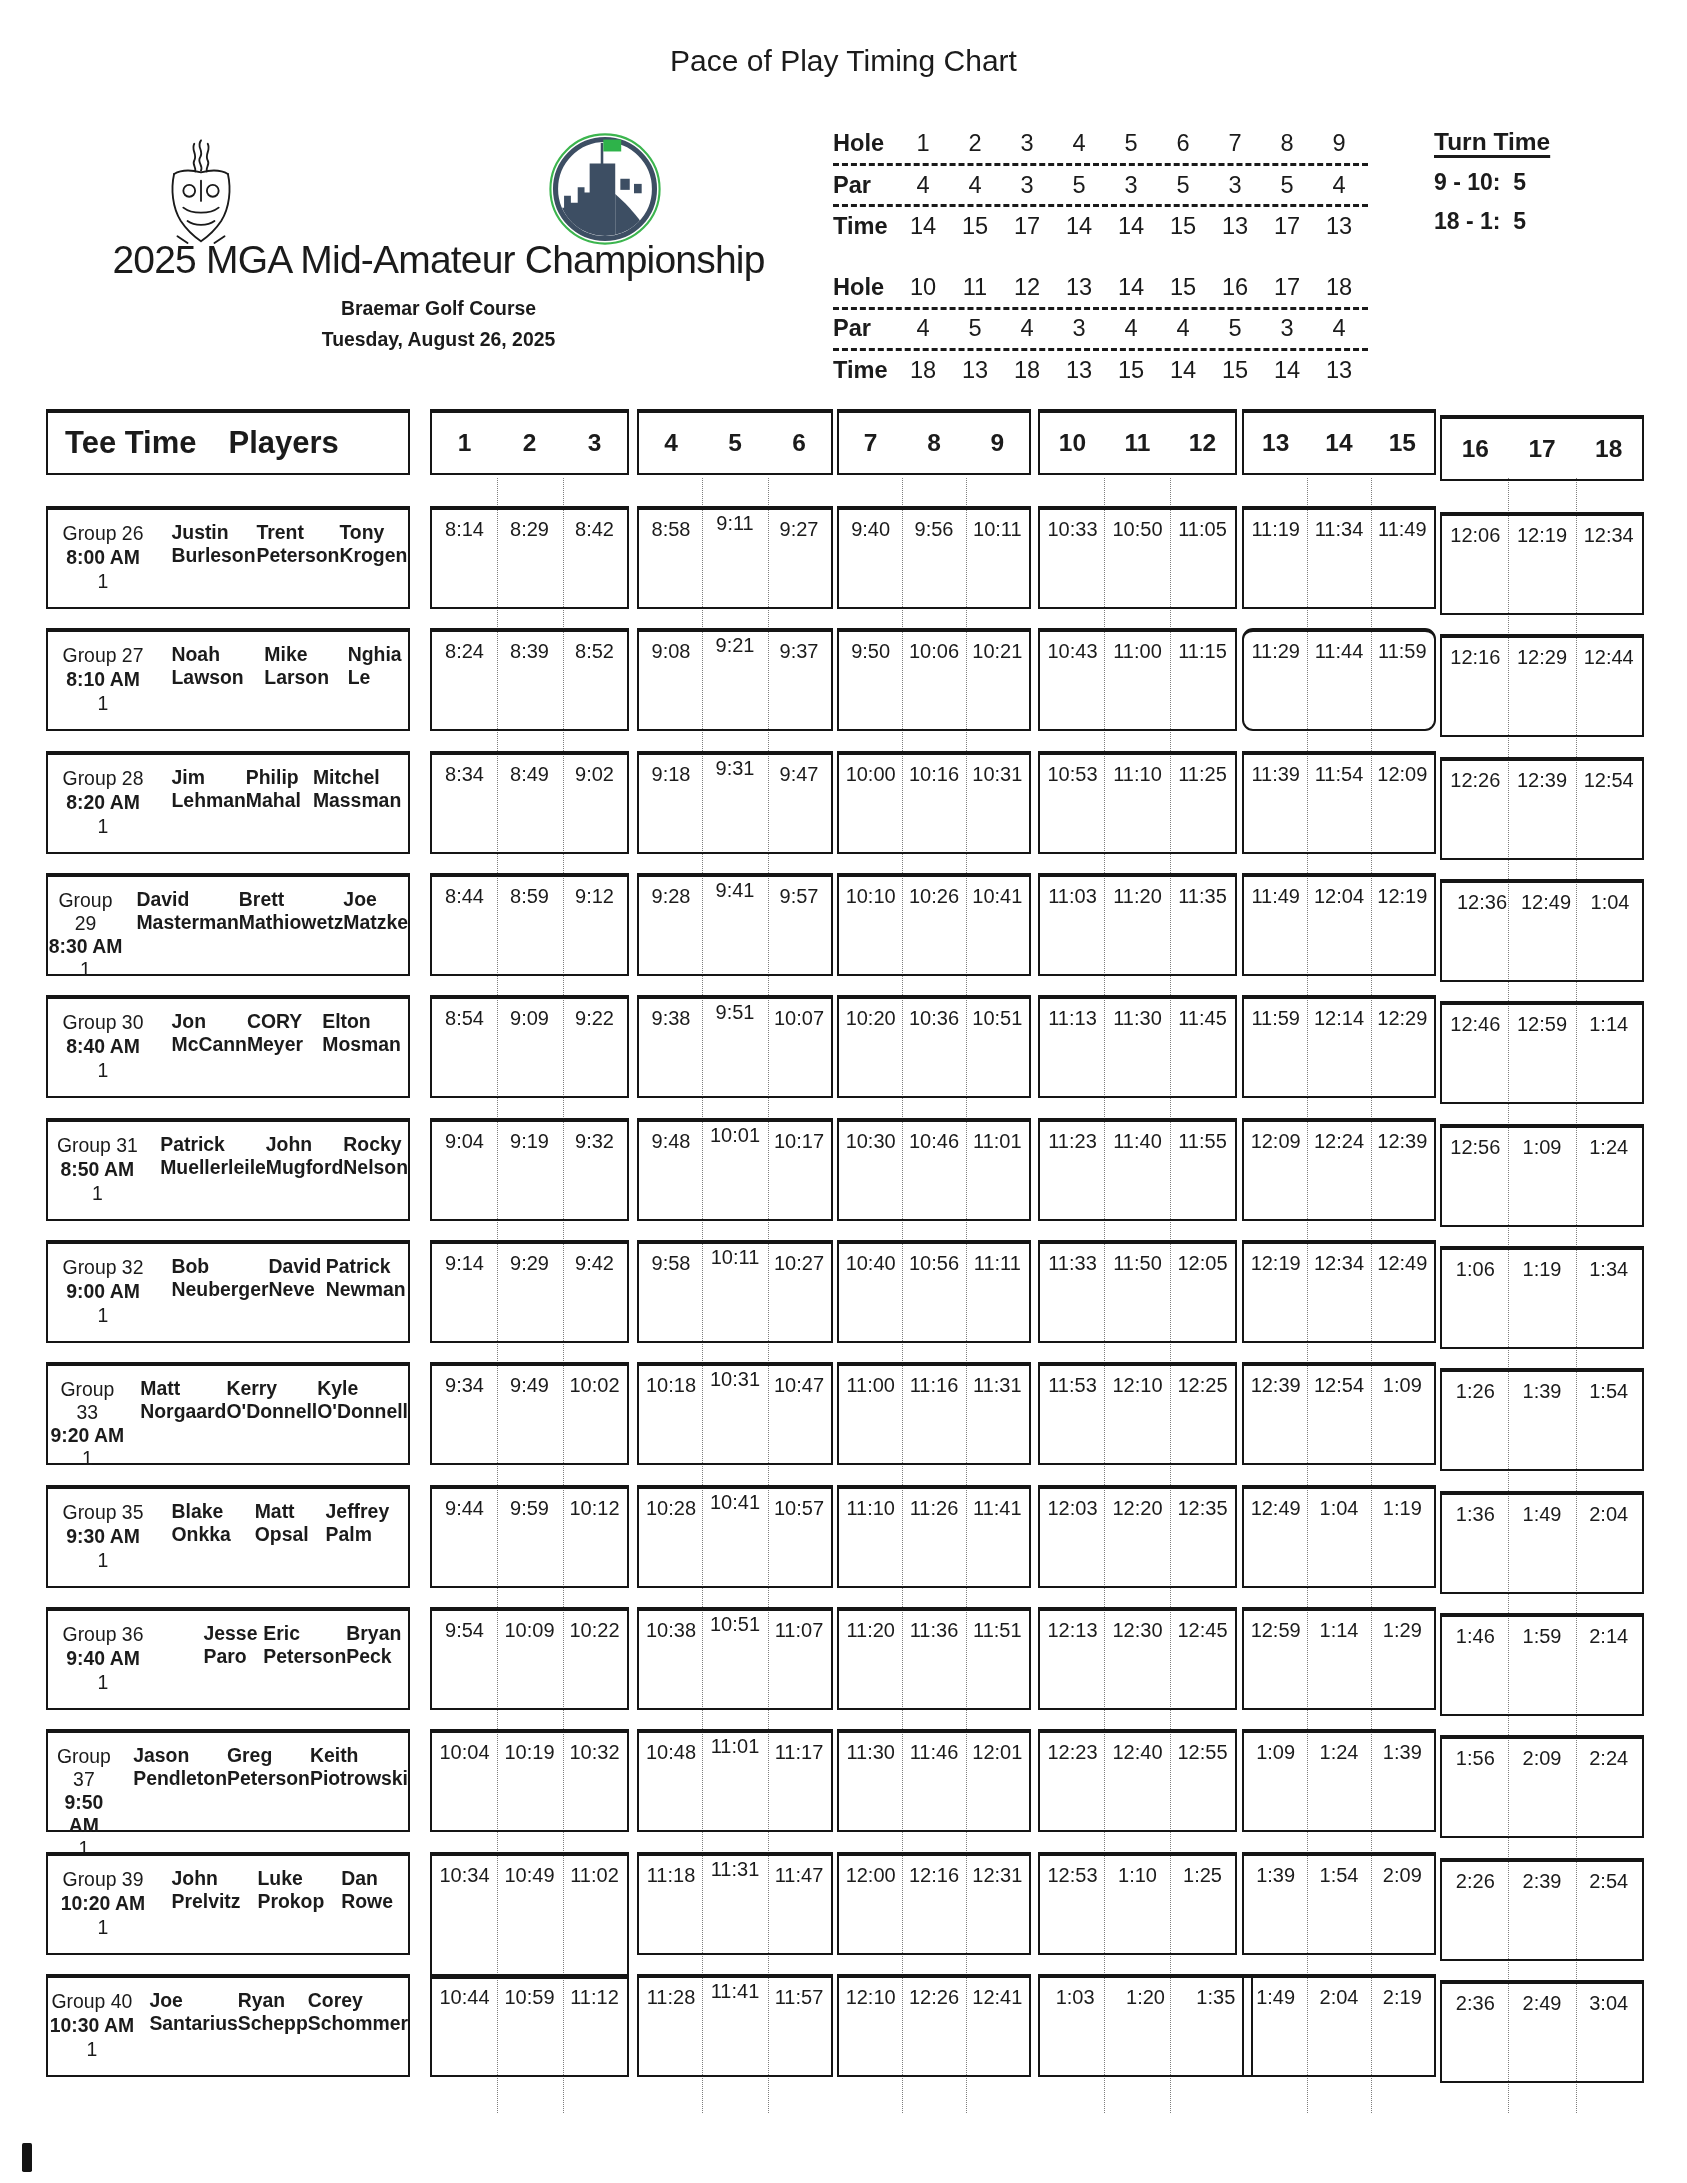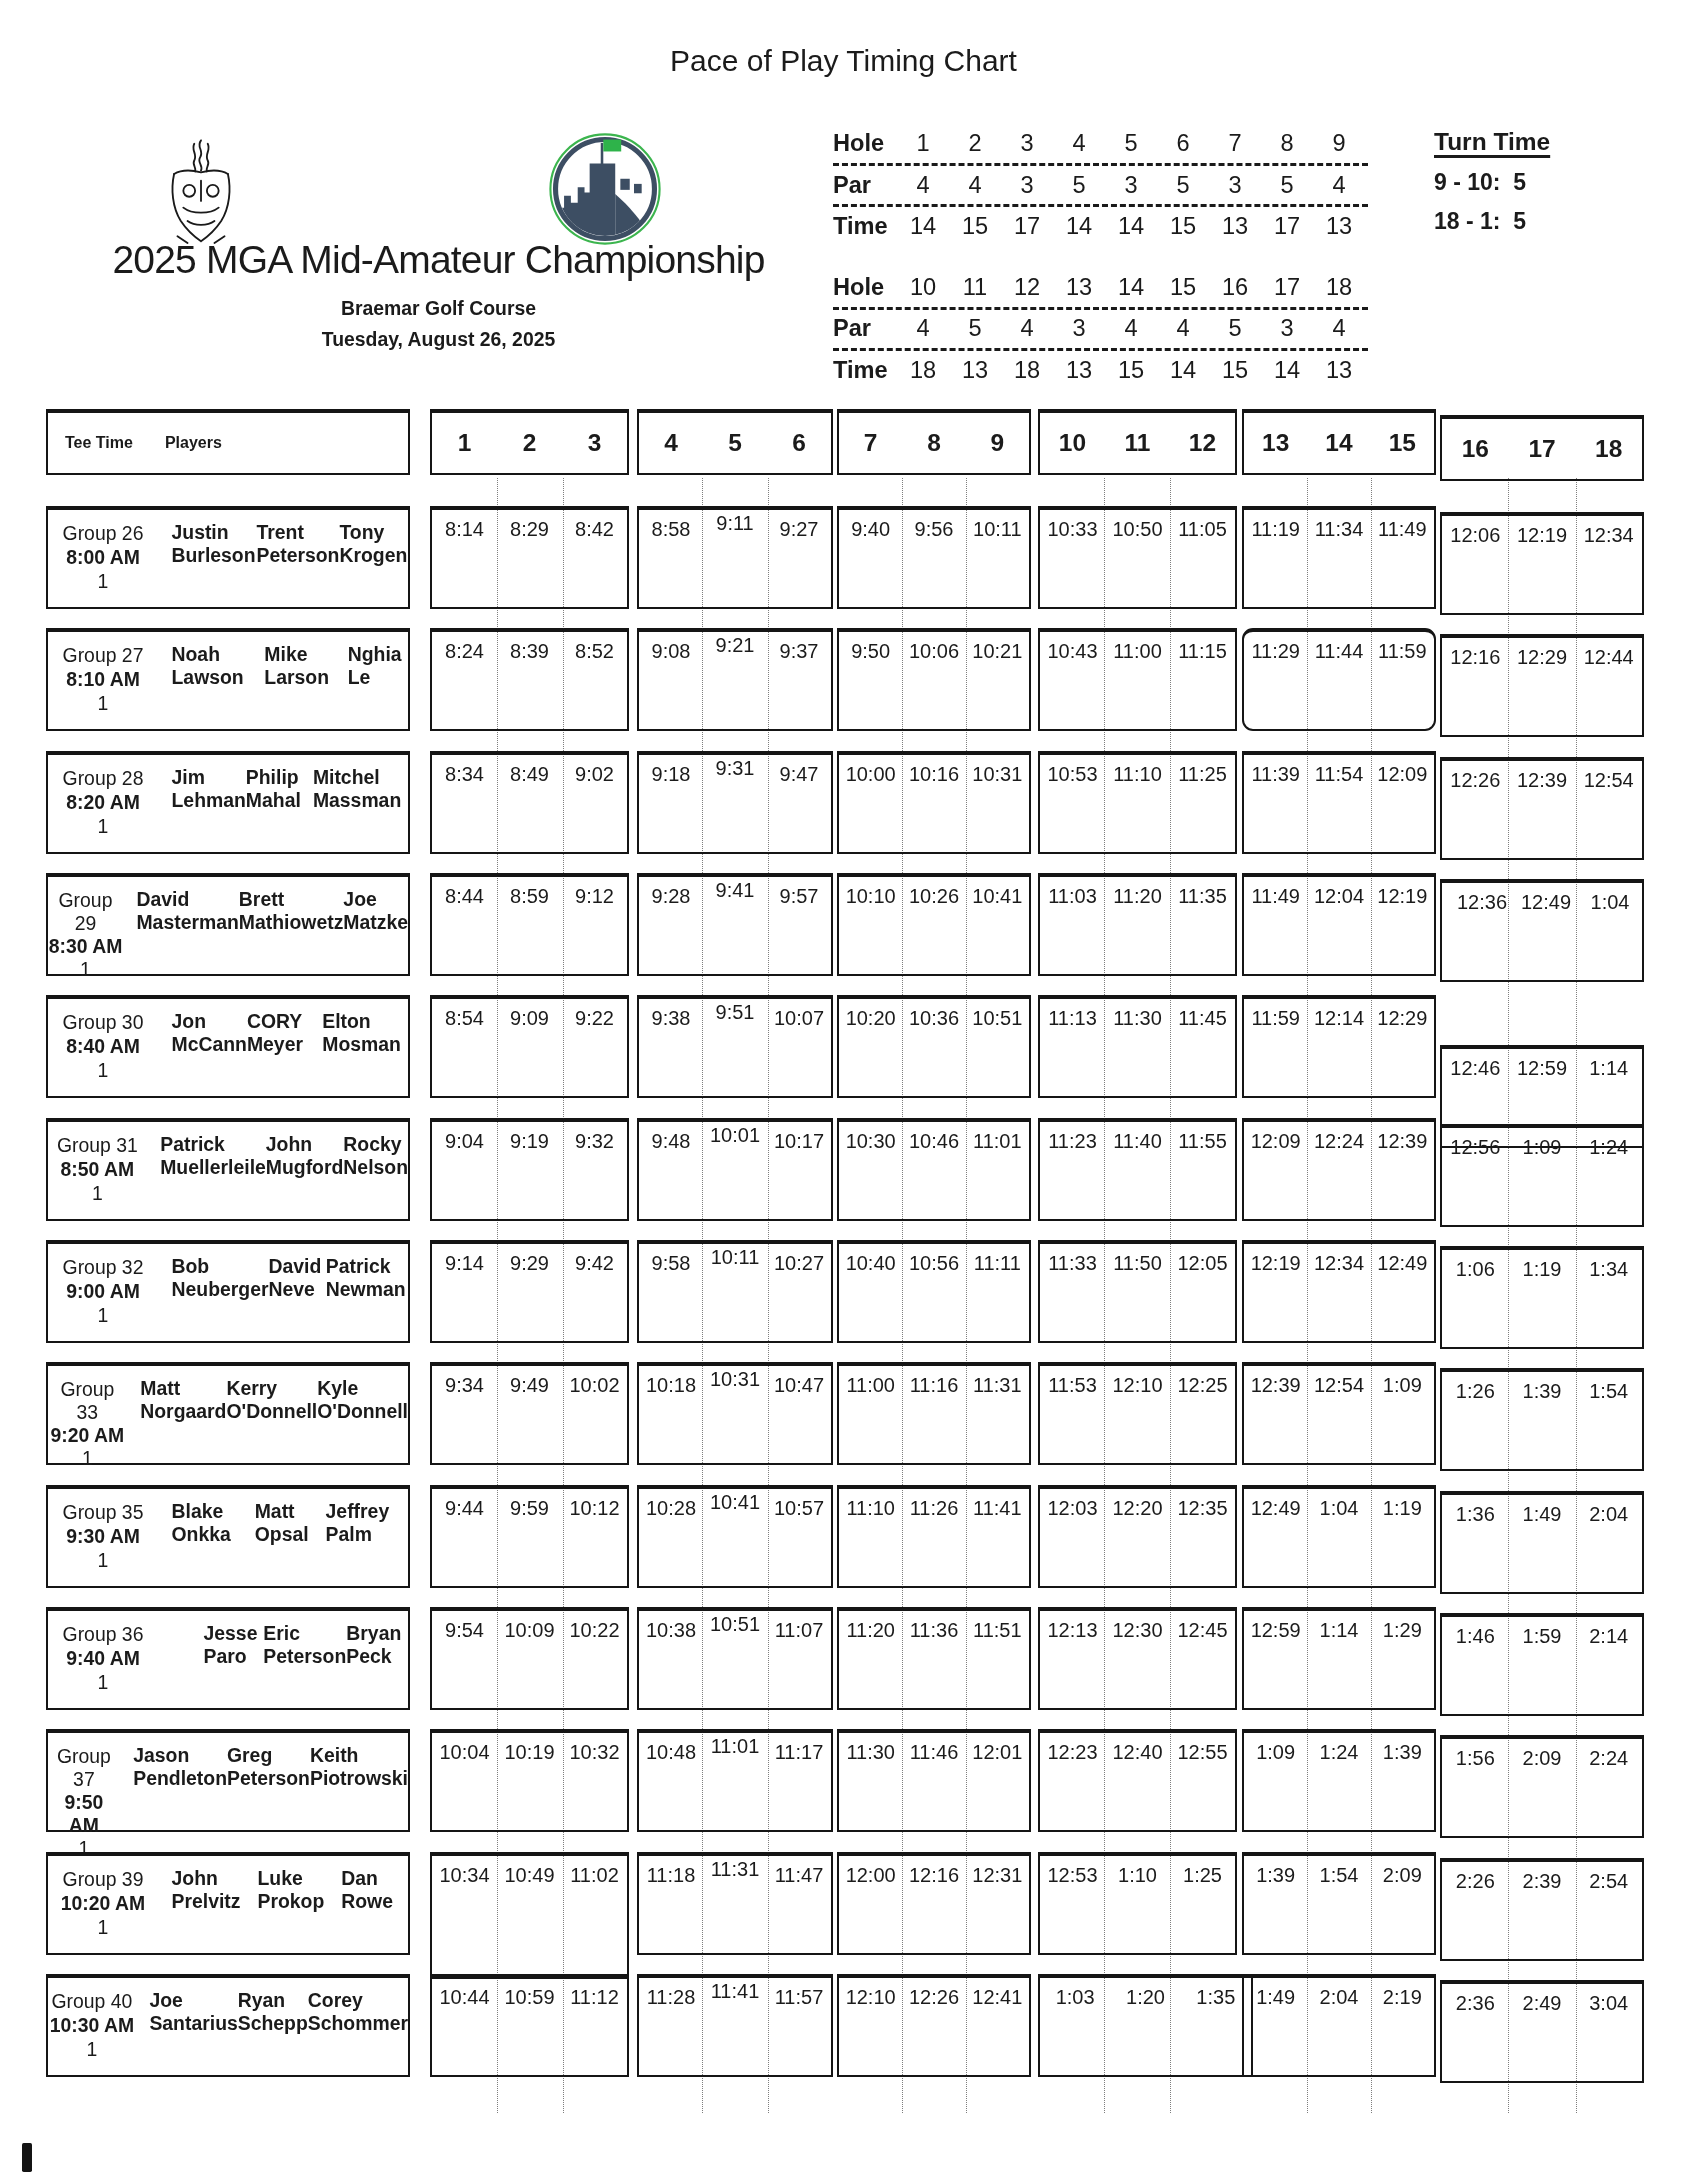--- a/index.html
+++ b/index.html
@@ -22,21 +22,21 @@
   .psep{border-top:3.4px dashed #1a1a1a;margin:0.8px 0;}
   #back{margin-top:23.6px;}
 
   .turn{position:absolute;left:1434px;top:128px;font-weight:700;}
   .tlabel{font-size:24.5px;text-decoration:underline;text-decoration-thickness:2.5px;text-underline-offset:5px;}
   .tentry{font-size:23px;margin-top:12.7px;white-space:pre;}
 
   #grid{position:absolute;left:0;top:0;width:1687px;height:2183px;}
   .box{position:absolute;box-sizing:border-box;border:2.5px solid #151515;border-top-width:4.2px;}
   .phead{display:flex;align-items:center;}
-  .hlabel{font-size:16px;font-weight:700;}
+  .hlabel{font-size:31px;font-weight:700;}
   .hlabel.tee{margin-left:17px;margin-right:32px;}
   .cells{display:flex;}
   .cell{flex:1;display:flex;justify-content:center;}
   .hcells .cell{align-items:center;}
   .rcells .cell{align-items:flex-start;padding-top:7.6px;}
   .hnum{font-size:24.5px;font-weight:700;}
   .tnum{font-size:20px;white-space:nowrap;}
   .raised{transform:translateY(-5.9px);}
   .gbox{display:flex;}
   .mcol{width:110px;text-align:center;padding:11.8px 0 13.5px;display:flex;flex-direction:column;justify-content:space-between;font-size:19.4px;}
@@ -636,21 +636,21 @@
       <div class="cell">
         <span class="tnum">11:59</span>
       </div>
       <div class="cell">
         <span class="tnum">12:14</span>
       </div>
       <div class="cell">
         <span class="tnum">12:29</span>
       </div>
     </div>
-    <div class="box cells rcells" style="left: 1440px; top: 1001px; width: 204px; height: 103px; margin-top: 44px;">
+    <div class="box cells rcells" style="left: 1440px; top: 1001px; width: 204px; height: 103px;">
       <div class="cell">
         <span class="tnum">12:46</span>
       </div>
       <div class="cell">
         <span class="tnum">12:59</span>
       </div>
       <div class="cell">
         <span class="tnum">1:14</span>
       </div>
     </div>

